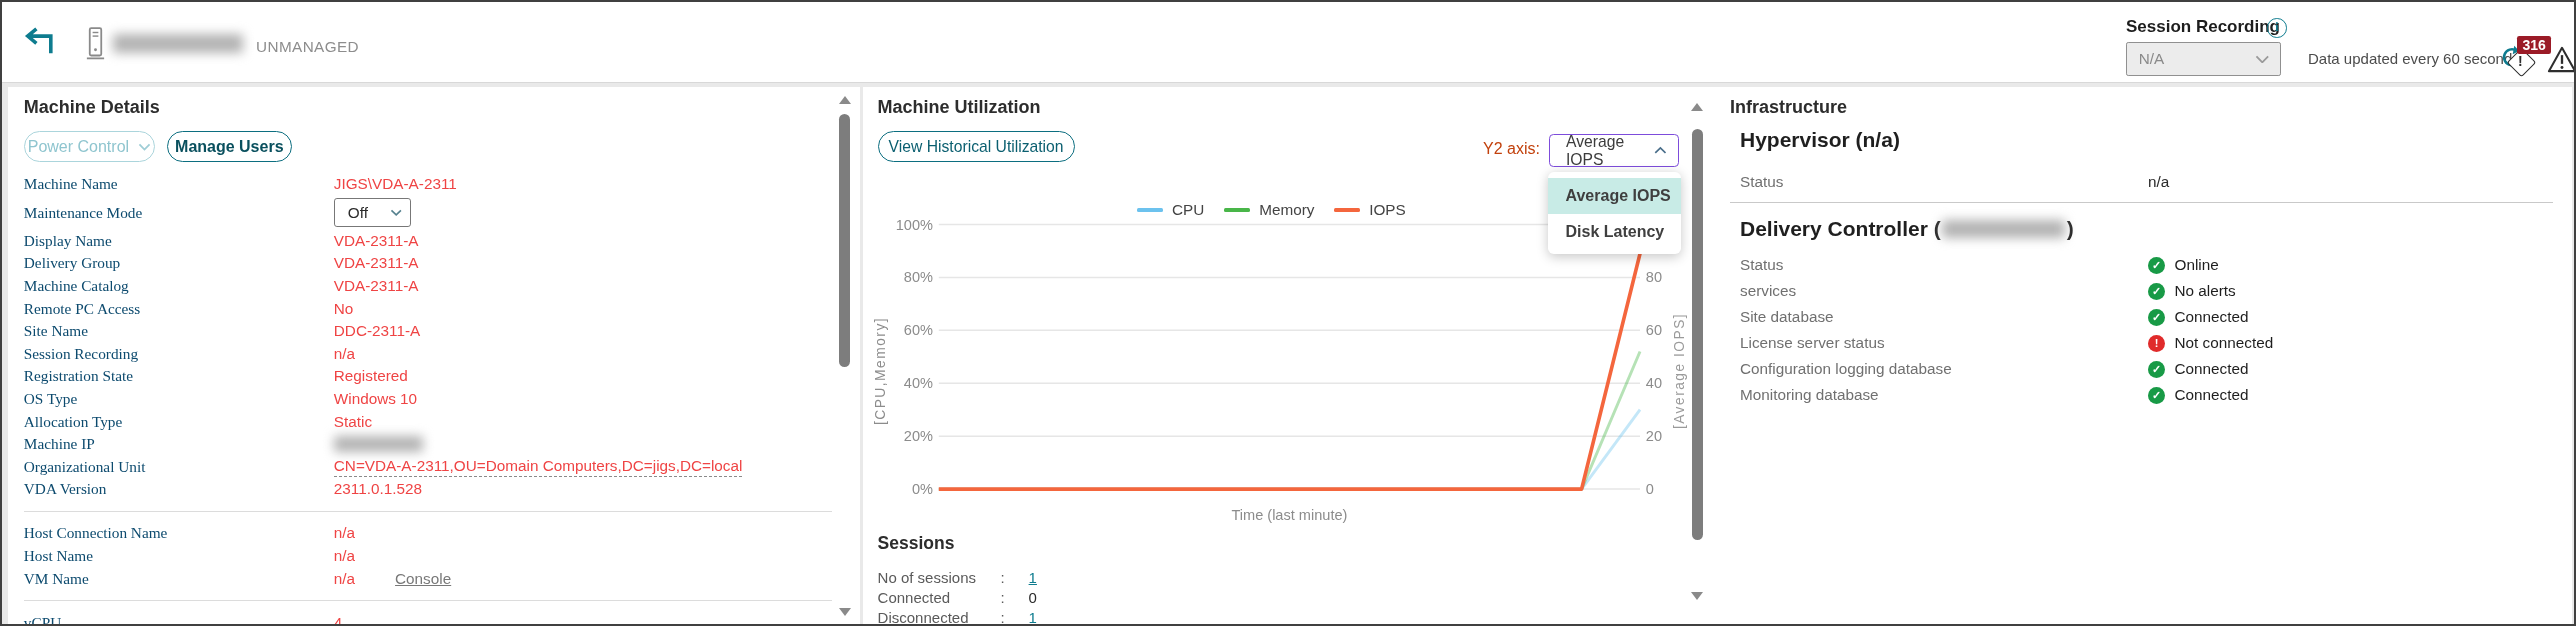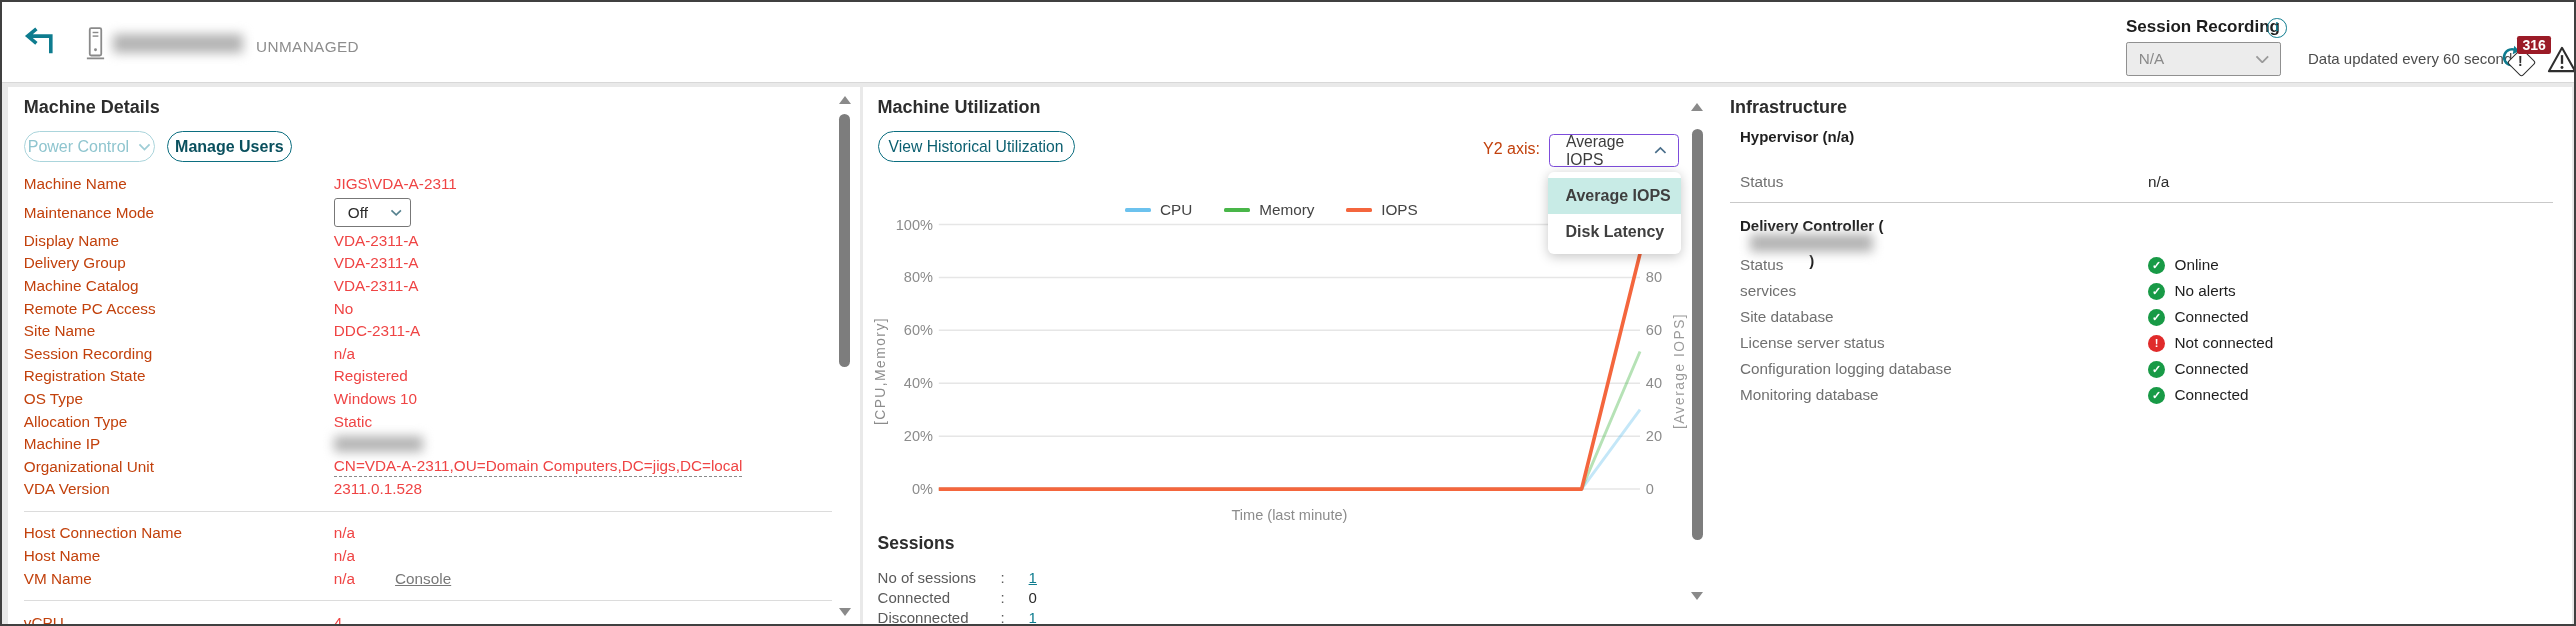--- a/index.html
+++ b/index.html
@@ -36,21 +36,21 @@
   .ptitle{position:absolute;left:16px;top:10.2px;font-size:18px;font-weight:600;color:#2d2d2d;text-align:right;}
   
   .pill{position:absolute;box-sizing:border-box;border-radius:16px;display:flex;align-items:center;justify-content:center;
         gap:8.8px;background:#fff;cursor:pointer;}
   .btn-power{left:16px;top:44px;width:131px;height:31px;border:1.5px solid #abd5dc;color:#8fc5cf;font-size:16px;}
   .btn-manage{left:159px;top:44px;width:125px;height:31px;border:1.8px solid #0c6e80;color:#0a505e;font-size:16px;font-weight:bold;}
   .btn-hist{left:14.6px;top:44px;width:197px;height:31px;border:1.5px solid #0c6e80;color:#0b5f70;font-size:15.7px;}
   
   .rows{position:absolute;left:16px;top:86px;width:808px;}
   .row{display:flex;align-items:center;min-height:22.6px;font-size:15.3px;}
-  .row .lbl{width:310px;color:#c2410c;flex:none;}
+  .row .lbl{width:310px;color:#0c4a6e;flex:none;font-family:Liberation Serif, serif;}
   .row .val{color:#ef4444;}
   .row-dd{min-height:34px;}
   .mm-select{width:77px;height:29px;border:1.1px solid #777;border-radius:2.9px;box-sizing:border-box;display:flex;
              align-items:center;justify-content:space-between;padding:0 7.3px 0 13px;color:#2b2b2b;background:#fff;cursor:pointer;}
   .ou-val{border-bottom:1.1px dashed #8a8a8a;padding-bottom:1.5px;}
   .ip-blob{width:89px;height:16px;}
   .console-link{margin-left:40px;color:#787878;text-decoration:underline;cursor:pointer;}
   .divider{border:none;border-top:0.7px solid #dcdcdc;margin:10.2px 0;width:100%;}
   
   .sb{position:absolute;width:17.5px;top:0;bottom:0;}
@@ -62,39 +62,39 @@
   .sb-thumb{position:absolute;left:2.9px;width:11px;background:#7d7d7d;border-radius:5.8px;cursor:grab;}
   
   .y2label{position:absolute;left:617px;top:53px;width:60px;text-align:right;font-size:16px;color:#c2410c;}
   .y2trigger{position:absolute;left:686px;top:47px;width:130px;height:33px;border:1.5px solid #7d4cdb;border-radius:4.4px;
              box-sizing:border-box;background:#fff;display:flex;align-items:center;justify-content:space-between;
              padding:0 11.7px 0 16px;font-size:15.7px;color:#3c3c3c;cursor:pointer;z-index:6;}
   .y2menu{position:absolute;left:685px;top:85px;width:133px;background:#fff;border-radius:5.8px;
           box-shadow:0 2.9px 11.7px rgba(0,0,0,.22);padding:5.8px 0 4.4px 0;z-index:6;}
   .y2item{height:36px;display:flex;align-items:center;padding-left:17.5px;font-size:16px;font-weight:600;color:#3f3f3f;cursor:pointer;}
   .y2item.sel{background:#c8ebe6;}
-  .legend{position:absolute;left:0;top:114px;width:817px;display:flex;justify-content:center;gap:32px;z-index:2;}
+  .legend{position:absolute;left:0;top:114px;width:817px;display:flex;justify-content:center;gap:20px;z-index:2;}
   .leg-item{display:flex;align-items:center;gap:8.8px;cursor:pointer;}
   .leg-sw{width:26px;height:3.6px;border-radius:1.5px;}
   .leg-lb{font-size:15.3px;color:#444;}
   #chart{position:absolute;left:0;top:109px;}
   .sess-title{position:absolute;left:14.6px;top:446px;font-size:17.5px;font-weight:bold;color:#2d2d2d;}
   .sess-rows{position:absolute;left:14.6px;top:480px;}
   .sess-row{display:flex;height:20.4px;align-items:center;font-size:15px;}
   .sess-row .sl{width:123px;color:#5a5a5a;}
   .sess-row .sc{width:28px;color:#5a5a5a;}
   .sess-link{color:#0e7c8f;text-decoration:underline;cursor:pointer;}
   .sess-plain{color:#2b2b2b;}
   
-  .subtitle{position:absolute;left:26px;font-size:15px;font-weight:bold;color:#1f1f1f;}
+  .subtitle{position:absolute;left:26px;font-size:21px;font-weight:bold;color:#1f1f1f;}
   .inf-row{display:flex;align-items:center;font-size:15.3px;}
   .inf-row .lbl{width:408px;color:#707070;flex:none;}
   .hyp-row{position:absolute;left:26px;top:86px;width:795px;}
   .inf-div{position:absolute;left:16px;right:19px;top:115px;border-top:0.7px solid #c9c9c9;}
-  .dc-title{top:130px;display:flex;align-items:center;flex-direction:column;}
+  .dc-title{top:130px;display:flex;align-items:center;}
   .dc-blob{width:123px;height:17.5px;margin:0 1.5px;}
   .inf-rows{position:absolute;left:26px;top:165px;width:795px;}
   .inf-rows .inf-row{height:26px;}
   .stat{display:flex;align-items:center;gap:9.5px;color:#1e1e1e;}
   .dot{width:17px;height:17px;border-radius:50%;color:#fff;font-size:11px;font-weight:bold;text-align:center;line-height:17px;flex:none;}
   .dot.ok{background:#189a46;}
   .dot.err{background:#e02b2b;}
   .val-dark{color:#2b2b2b;}
 </style>
 </head>

